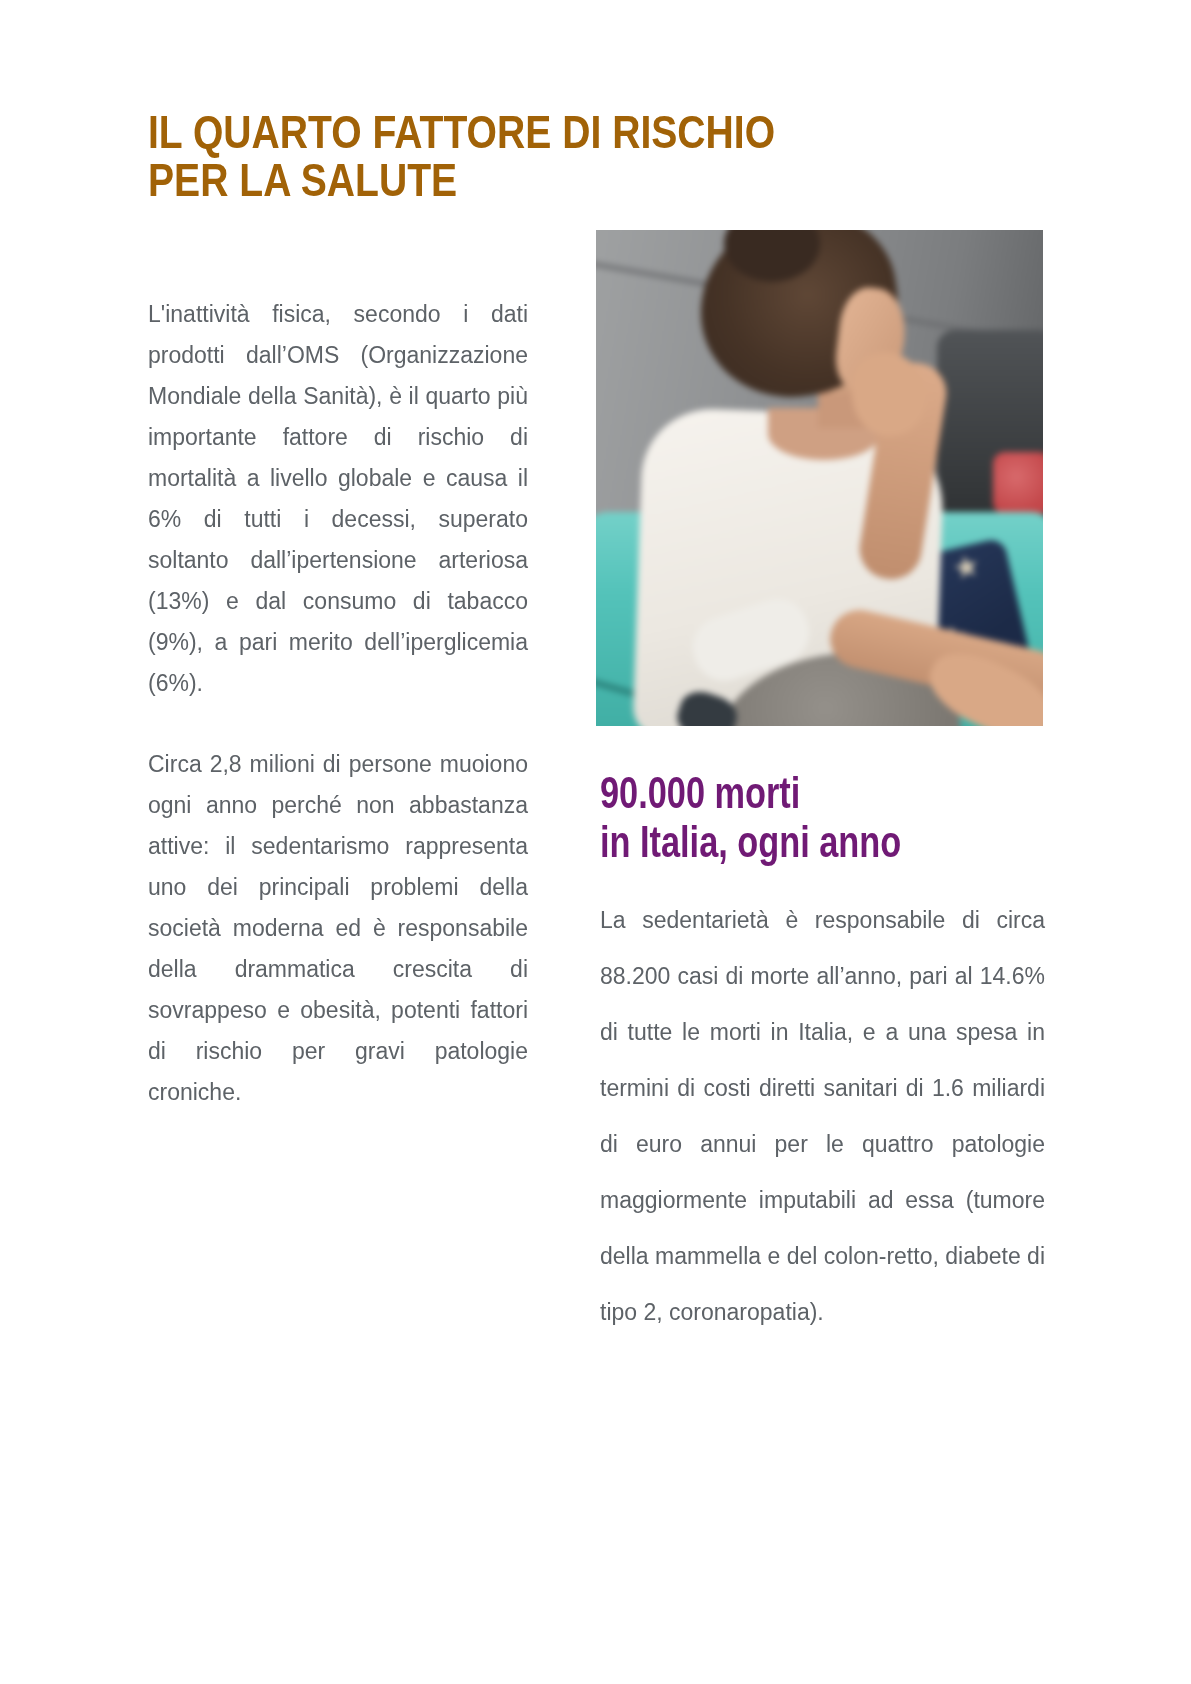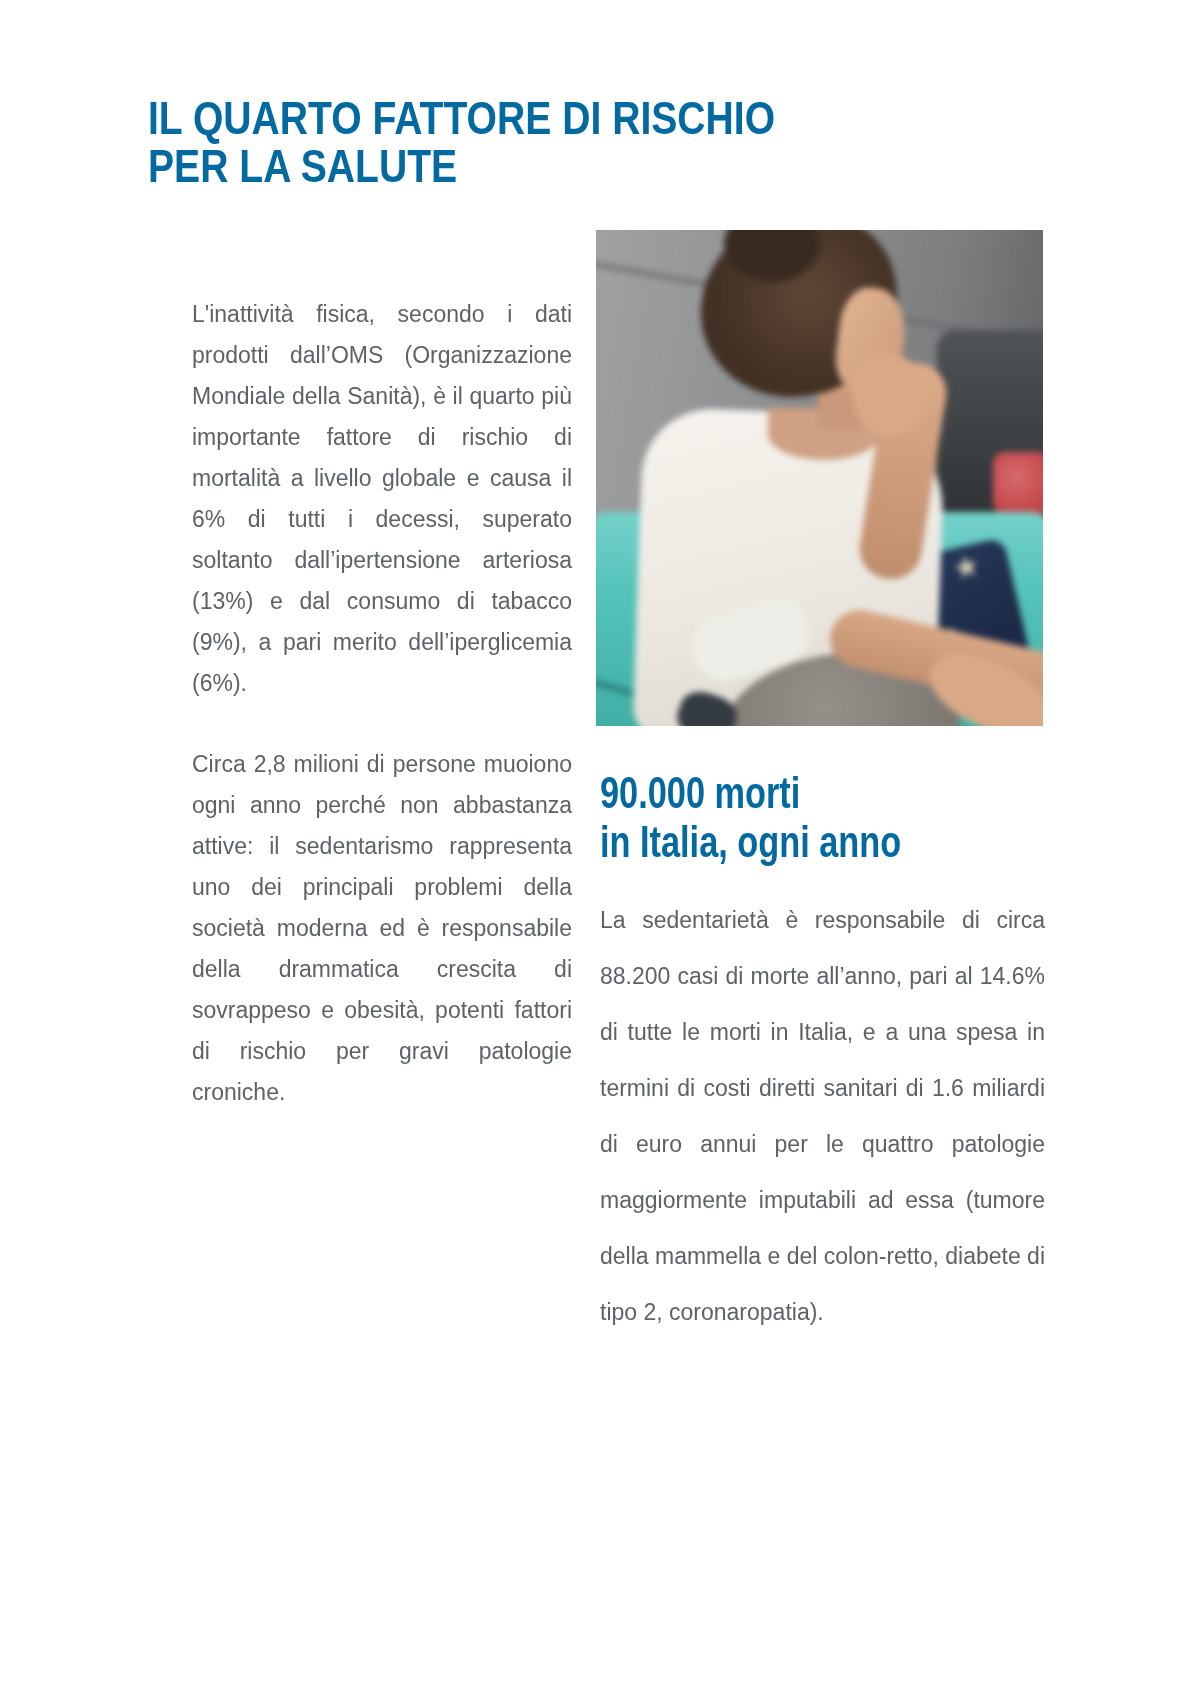--- a/index.html
+++ b/index.html
@@ -2,35 +2,35 @@
 <html lang="it"><head>
 <meta charset="utf-8">
 <style>
   html,body { margin:0; padding:0; background:#ffffff; }
   .page {
     position:relative; width:1191px; height:1684px; background:#ffffff;
     font-family:"Liberation Sans", sans-serif; overflow:hidden;
   }
 
   
-  .doc-title { position:absolute; left:148px; top:94px; color:#0369a1; }
+  .doc-title { position:absolute; left:148px; top:108px; color:#a16207; }
   .title-line {
     display:block; font-weight:bold; font-size:46px; line-height:48px;
     letter-spacing:0px; white-space:nowrap;
     transform:scaleX(.85); transform-origin:0 0;
   }
 
-  .right-heading { position:absolute; left:600px; top:768px; color:#0369a1; }
+  .right-heading { position:absolute; left:600px; top:768px; color:#701a75; }
   .right-heading .title-line { font-size:44px; line-height:49px; transform:scaleX(.78); }
 
   
   .col { position:absolute; color:#5d6267; font-size:23px; text-align:justify; }
   .col p { margin:0 0 40px 0; }
   .col p:last-child { margin-bottom:0; }
-  .col-left  { left:148px; top:294px; width:380px; line-height:41px;margin-left:44px; }
+  .col-left  { left:148px; top:294px; width:380px; line-height:41px; }
   .col-right { left:600px; top:892px; width:445px; line-height:56px; }
 
   
   .photo { position:absolute; left:596px; top:230px; width:447px; height:496px; overflow:hidden; background:#8d8f91; }
   .photo-blur { position:absolute; inset:0; filter:blur(3px); }
   .ph { position:absolute; }
   .ph-wall { inset:-14px; background:linear-gradient(100deg,#a0a2a3 0%,#8d8f91 40%,#7b7d7f 68%,#636567 88%,#565859 100%); }
   .ph-seam { left:-12px; top:30px; width:480px; height:5px; background:#6a6c6e; transform:rotate(10deg); transform-origin:0 0; opacity:.8; }
   .ph-wall-dark { right:-14px; top:100px; width:120px; height:270px; background:linear-gradient(180deg,#515457 0%,#2f3234 70%,#1f2224 100%); border-radius:18px; }
   .ph-red { right:-8px; top:222px; width:58px; height:62px; background:radial-gradient(circle at 40% 40%,#d86a6c,#c3474a 70%); border-radius:12px; }

